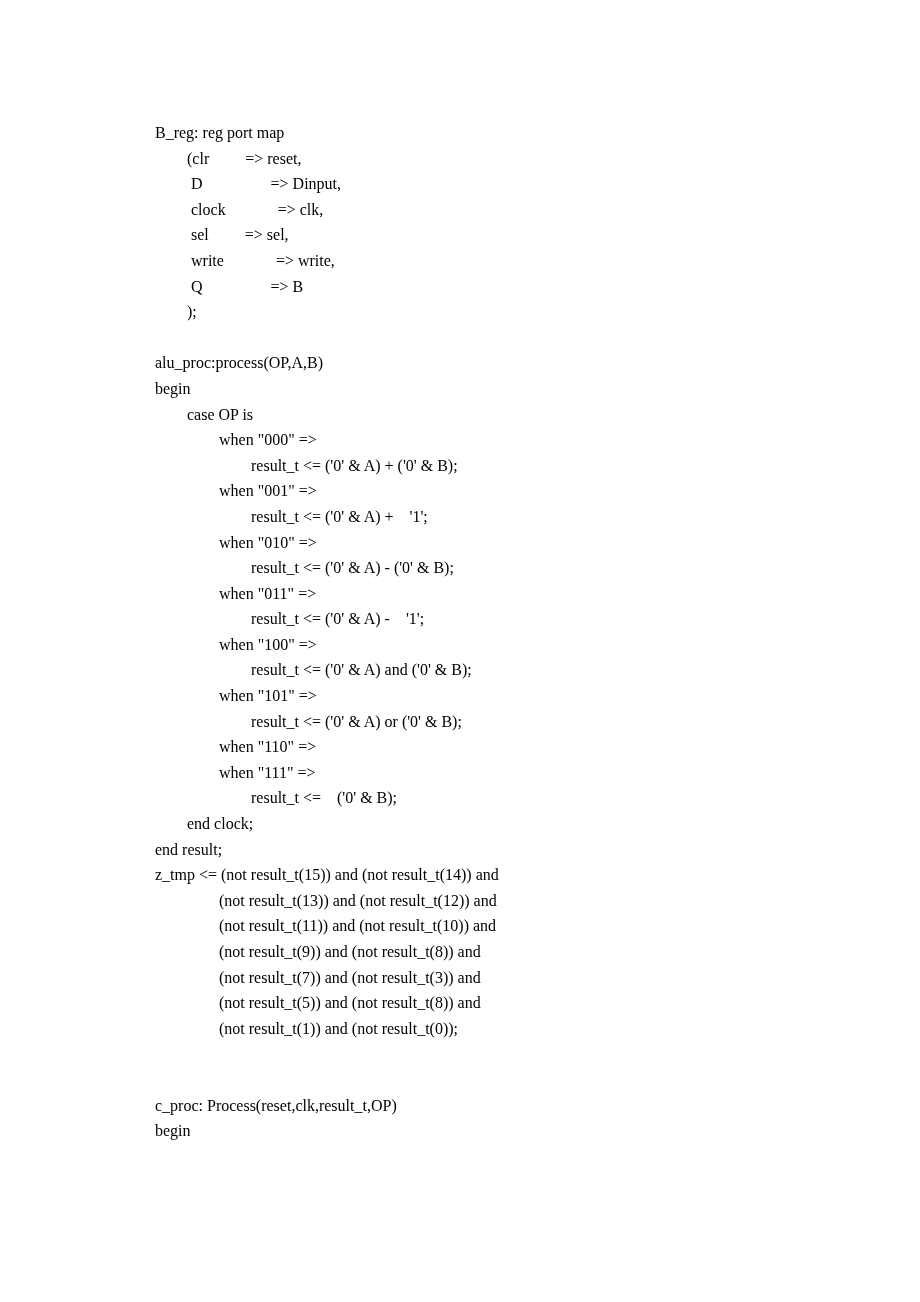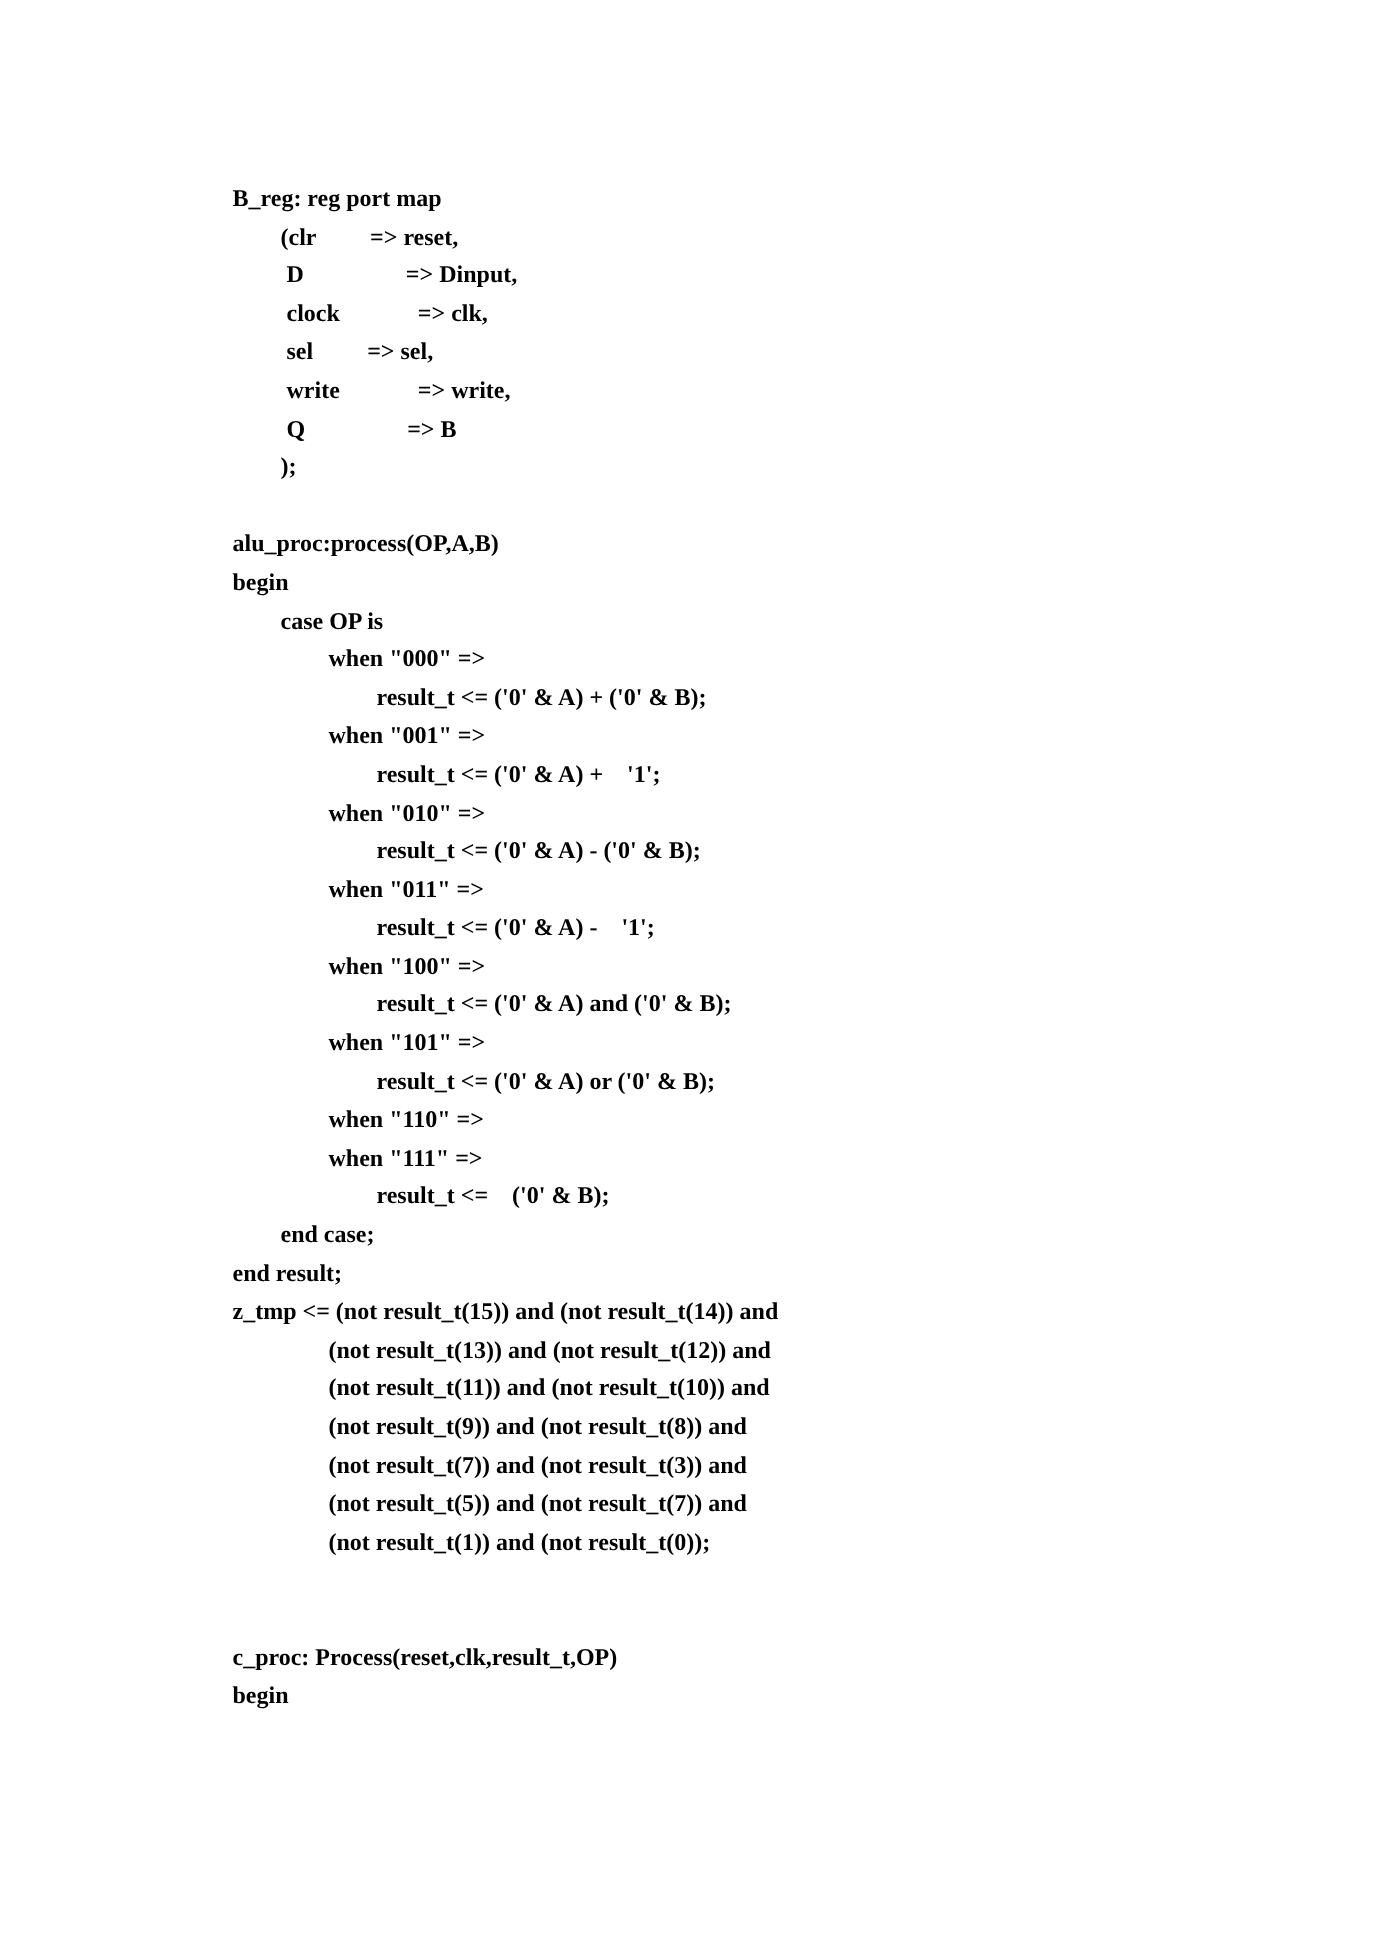--- a/index.html
+++ b/index.html
@@ -11,21 +11,20 @@
     font-size: 16px;
     color: #000000;
     line-height: 1.6;
   }
   .page {
     padding: 120px 155px 100px 155px;
   }
   .code-line {
     white-space: pre;
     font-family: "Times New Roman", Times, serif;
-    font-weight: bold;
   }
 </style>
 </head>
 <body>
 
 <div class="page">
   <div id="code-container">
       <div class="code-line">B_reg: reg port map</div>
       <div class="code-line">        (clr         =&gt; reset,</div>
       <div class="code-line">         D                 =&gt; Dinput,</div>
@@ -46,27 +45,27 @@
       <div class="code-line">                        result_t &lt;= ('0' &amp; A) - ('0' &amp; B);</div>
       <div class="code-line">                when "011" =&gt;</div>
       <div class="code-line">                        result_t &lt;= ('0' &amp; A) -    '1';</div>
       <div class="code-line">                when "100" =&gt;</div>
       <div class="code-line">                        result_t &lt;= ('0' &amp; A) and ('0' &amp; B);</div>
       <div class="code-line">                when "101" =&gt;</div>
       <div class="code-line">                        result_t &lt;= ('0' &amp; A) or ('0' &amp; B);</div>
       <div class="code-line">                when "110" =&gt;</div>
       <div class="code-line">                when "111" =&gt;</div>
       <div class="code-line">                        result_t &lt;=    ('0' &amp; B);</div>
-      <div class="code-line">        end case;</div>
+      <div class="code-line">        end clock;</div>
       <div class="code-line">end result;</div>
       <div class="code-line">z_tmp &lt;= (not result_t(15)) and (not result_t(14)) and</div>
       <div class="code-line">                (not result_t(13)) and (not result_t(12)) and</div>
       <div class="code-line">                (not result_t(11)) and (not result_t(10)) and</div>
       <div class="code-line">                (not result_t(9)) and (not result_t(8)) and</div>
       <div class="code-line">                (not result_t(7)) and (not result_t(3)) and</div>
-      <div class="code-line">                (not result_t(5)) and (not result_t(7)) and</div>
+      <div class="code-line">                (not result_t(5)) and (not result_t(8)) and</div>
       <div class="code-line">                (not result_t(1)) and (not result_t(0));</div>
       <div class="code-line">&nbsp;</div>
       <div class="code-line">&nbsp;</div>
       <div class="code-line">c_proc: Process(reset,clk,result_t,OP)</div>
       <div class="code-line">begin</div>
     </div>
 </div>
 
 </body></html>

